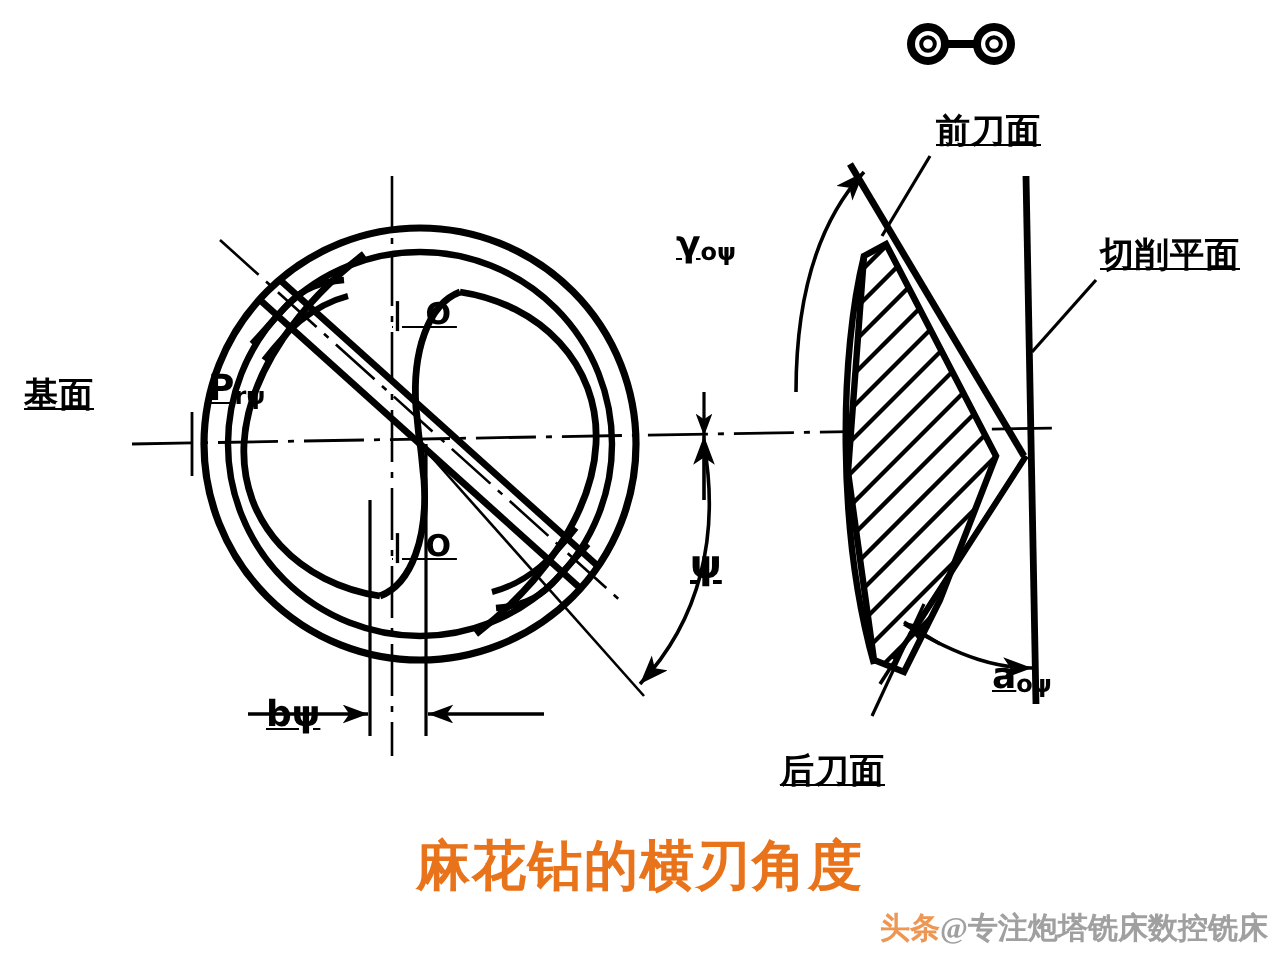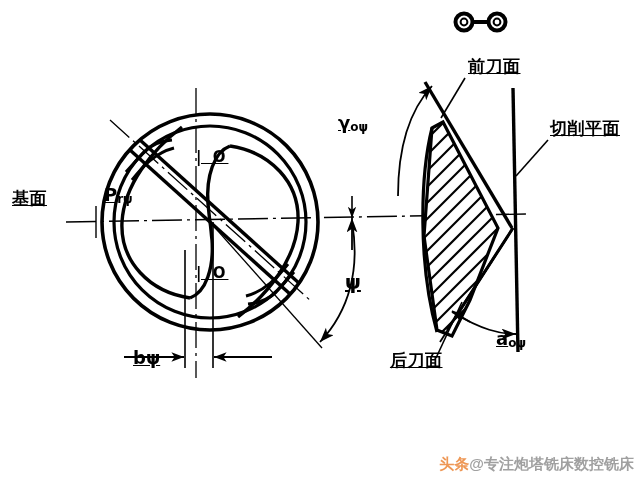--- a/index.html
+++ b/index.html
@@ -62,21 +62,21 @@
     font-size: 27px;
     font-weight: 700;
     color: #E8731A;
     letter-spacing: 1px;
     user-select: none;
   }
   #watermark {
     position: absolute;
     right: 6px;
     bottom: 6px;
-    font-family: Liberation Sans, sans-serif;
+    font-family: Liberation Serif, serif;
     font-size: 15px;
     font-weight: 700;
     color: #8c8c8c;
     opacity: 0.82;
     letter-spacing: 0px;
     user-select: none;
   }
   #watermark .wm-head {
     color: #E8731A;
     opacity: 0.9;
@@ -222,20 +222,21 @@
   </div>
 
   <div class="lbl lbl-sym" style="left:496px; top:330px;">
     <span>a</span><span class="sub">oψ</span>
   </div>
 
   <div class="lbl lbl-cn" style="left:468px; top:58px;">前刀面</div>
 
   <div class="lbl lbl-cn" style="left:550px; top:120px;">切削平面</div>
 
-  <div class="lbl lbl-cn" style="left:390px; top:352px;">后刀面</div>
-
+  <div class="lbl lbl-cn" style="left:390px; top:378px;">后刀面</div>
+
+  <div id="title-text">麻花钻的横刃角度</div>
 
   <div id="watermark">
     <span class="wm-head">头条</span><span>@专注炮塔铣床数控铣床</span>
   </div>
 
 </div>
 
 </body></html>

